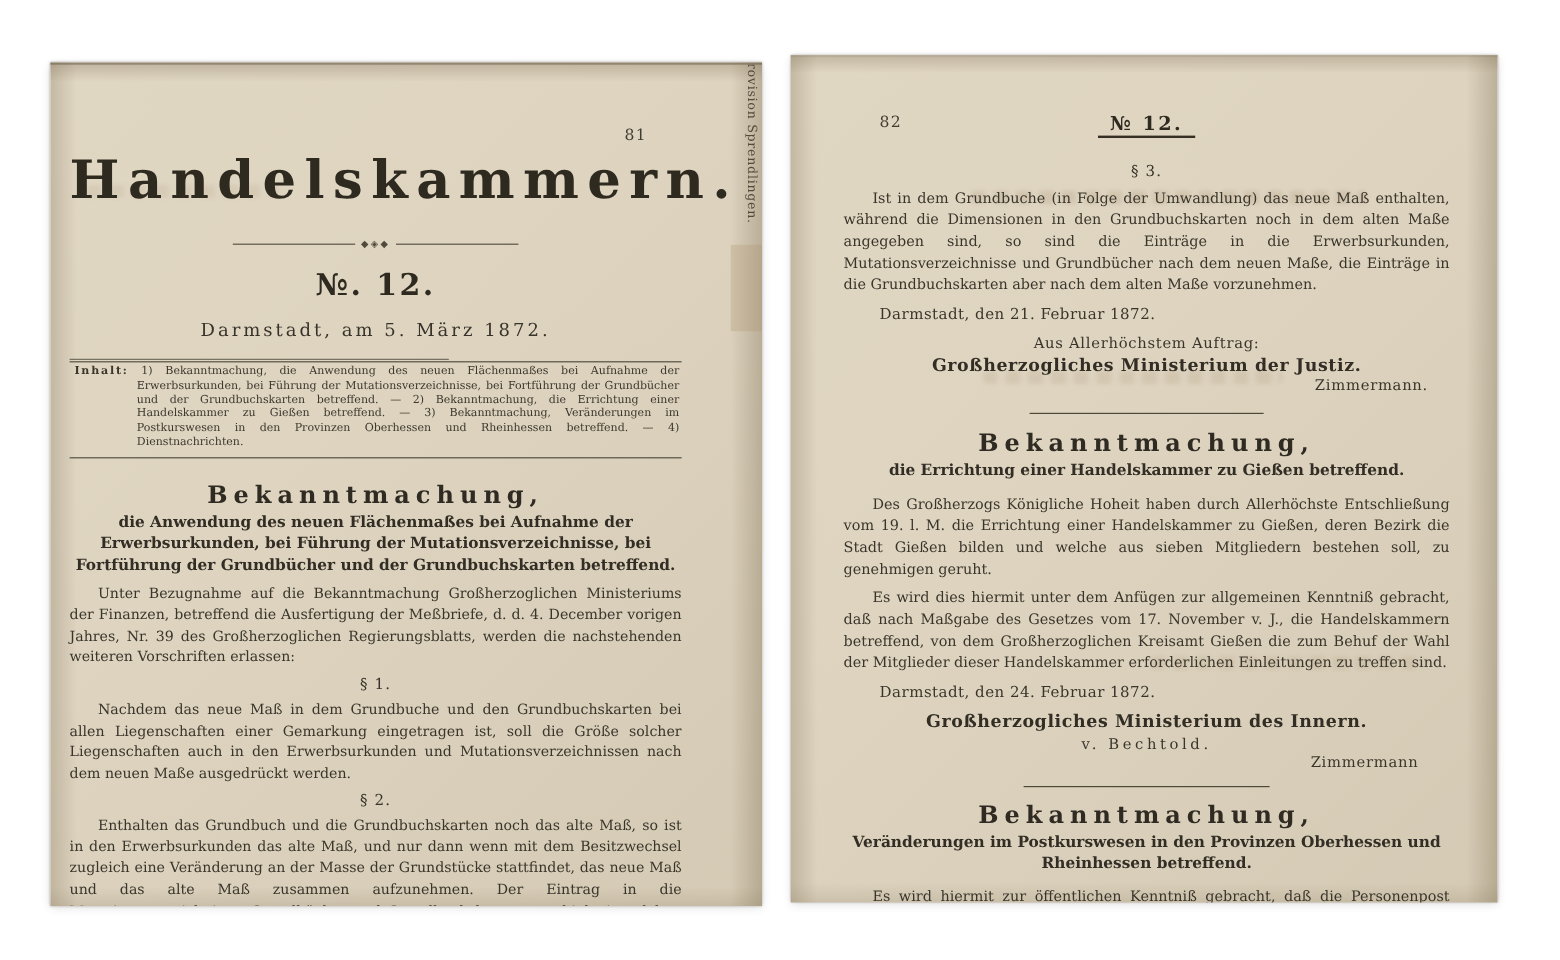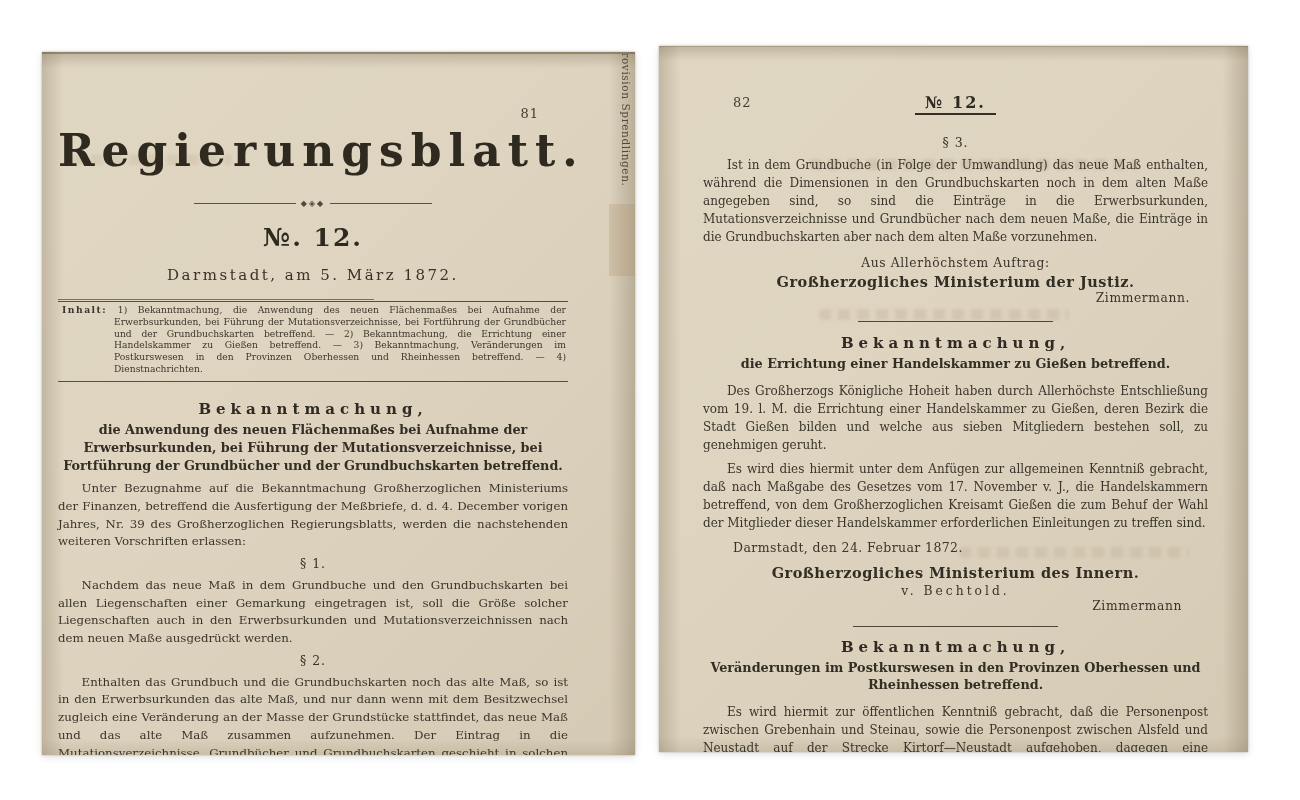--- a/index.html
+++ b/index.html
@@ -35,21 +35,21 @@
   .masthead-date{margin-top:14px;text-align:center;font-size:15px;letter-spacing:2.5px;color:#38332a;}
 
   
   .toc{position:relative;margin-top:17px;border-top:1px solid #555042;border-bottom:1px solid #555042;
        padding:2px 2px 6px 4px;}
   .toc::before{content:"";position:absolute;top:-3px;left:0;width:62%;border-top:1px solid rgba(85,80,66,0.75);}
   .toc-text{margin:0;font-size:9.2px;line-height:1.3;text-align:justify;padding-left:52px;text-indent:-52px;color:#3c372d;}
   .toc-label{font-weight:bold;letter-spacing:1.5px;}
 
   
-  .art-head{margin:18px 0 0;text-align:center;font-size:15px;font-weight:bold;letter-spacing:5px;color:#2f2b22;}
+  .art-head{margin:18px 0 0;text-align:center;font-size:20px;font-weight:bold;letter-spacing:5px;color:#2f2b22;}
   .art-sub{margin:3px 0 0;text-align:center;font-size:12.8px;font-weight:bold;line-height:1.38;color:#332e25;}
   .body-p{margin:6px 0 0;font-size:11.8px;line-height:1.5;text-align:justify;text-indent:2em;color:#3a352b;}
   .page.right .body-p{font-size:12px;}
   .sec-label{margin:5px 0 0;text-align:center;font-size:12.5px;letter-spacing:1px;color:#38332a;}
   .dateline{margin:8px 0 0;font-size:12.5px;letter-spacing:0.4px;text-indent:2.4em;color:#3a352b;}
   .signoff-auftrag{margin:10px 0 0;text-align:center;font-size:12.3px;letter-spacing:0.6px;}
   .signoff-ministry{margin:3px 0 0;text-align:center;font-size:14.5px;font-weight:bold;letter-spacing:0.5px;color:#332e25;}
   .signoff-minister{margin:3px 0 0;text-align:center;font-size:12.3px;letter-spacing:3px;}
   .countersign{margin:1px 18px 0 0;text-align:right;font-size:12.3px;letter-spacing:0.6px;}
   .rule{width:195px;margin:16px auto 0;border-top:1px solid #4e4839;}
@@ -70,21 +70,21 @@
 
 <div class="canvas">
 
   <section class="page left">
     <div class="pgnum l">81</div>
     <div class="smudge sm-d"></div>
     <div class="tab-stain"></div>
     <div class="margin-note">provision Sprendlingen.</div>
 
     <div class="inner">
-      <h1 class="masthead-title">Regierungsblatt.</h1>
+      <h1 class="masthead-title">Handelskammern.</h1>
 
       <div class="ornament">
         <span class="orn-core">◆◈◆</span>
       </div>
 
       <div class="issue-no">№. 12.</div>
       <div class="masthead-date">Darmstadt, am 5. März 1872.</div>
 
       <div class="toc">
         <p class="toc-text"><span class="toc-label">Inhalt:</span> <span>1) Bekanntmachung, die Anwendung des neuen Flächenmaßes bei Aufnahme der Erwerbsurkunden, bei Führung der Mutationsverzeichnisse, bei Fortführung der Grundbücher und der Grundbuchskarten betreffend. — 2) Bekanntmachung, die Errichtung einer Handelskammer zu Gießen betreffend. — 3) Bekanntmachung, Veränderungen im Postkurswesen in den Provinzen Oberhessen und Rheinhessen betreffend. — 4) Dienstnachrichten.</span></p>
@@ -111,20 +111,21 @@
     <div class="smudge sm-c"></div>
 
     <div class="inner">
       <div style="text-align:center;">
         <span style="display:inline-block;border-bottom:2px solid #352f24;padding:0 10px 1px;font-size:16px;font-weight:bold;letter-spacing:2px;color:#2e2a20;">№ 12.</span>
       </div>
 
       <div class="sec-label" style="margin-top:20px;">§ 3.</div>
       <p class="body-p">Ist in dem Grundbuche (in Folge der Umwandlung) das neue Maß enthalten, während die Dimensionen in den Grundbuchskarten noch in dem alten Maße angegeben sind, so sind die Einträge in die Erwerbsurkunden, Mutationsverzeichnisse und Grundbücher nach dem neuen Maße, die Einträge in die Grundbuchskarten aber nach dem alten Maße vorzunehmen.</p>
 
+      <p class="dateline">Darmstadt, den 21. Februar 1872.</p>
       <div class="signoff-auftrag">Aus Allerhöchstem Auftrag:</div>
       <div class="signoff-ministry">Großherzogliches Ministerium der Justiz.</div>
       <div class="countersign">Zimmermann.</div>
 
       <div class="rule"></div>
 
       <h2 class="art-head" style="margin-top:12px;">Bekanntmachung,</h2>
       <p class="art-sub">die Errichtung einer Handelskammer zu Gießen betreffend.</p>
       <p class="body-p" style="margin-top:9px;">Des Großherzogs Königliche Hoheit haben durch Allerhöchste Entschließung vom 19. l. M. die Errichtung einer Handelskammer zu Gießen, deren Bezirk die Stadt Gießen bilden und welche aus sieben Mitgliedern bestehen soll, zu genehmigen geruht.</p>
       <p class="body-p">Es wird dies hiermit unter dem Anfügen zur allgemeinen Kenntniß gebracht, daß nach Maßgabe des Gesetzes vom 17. November v. J., die Handelskammern betreffend, von dem Großherzoglichen Kreisamt Gießen die zum Behuf der Wahl der Mitglieder dieser Handelskammer erforderlichen Einleitungen zu treffen sind.</p>

